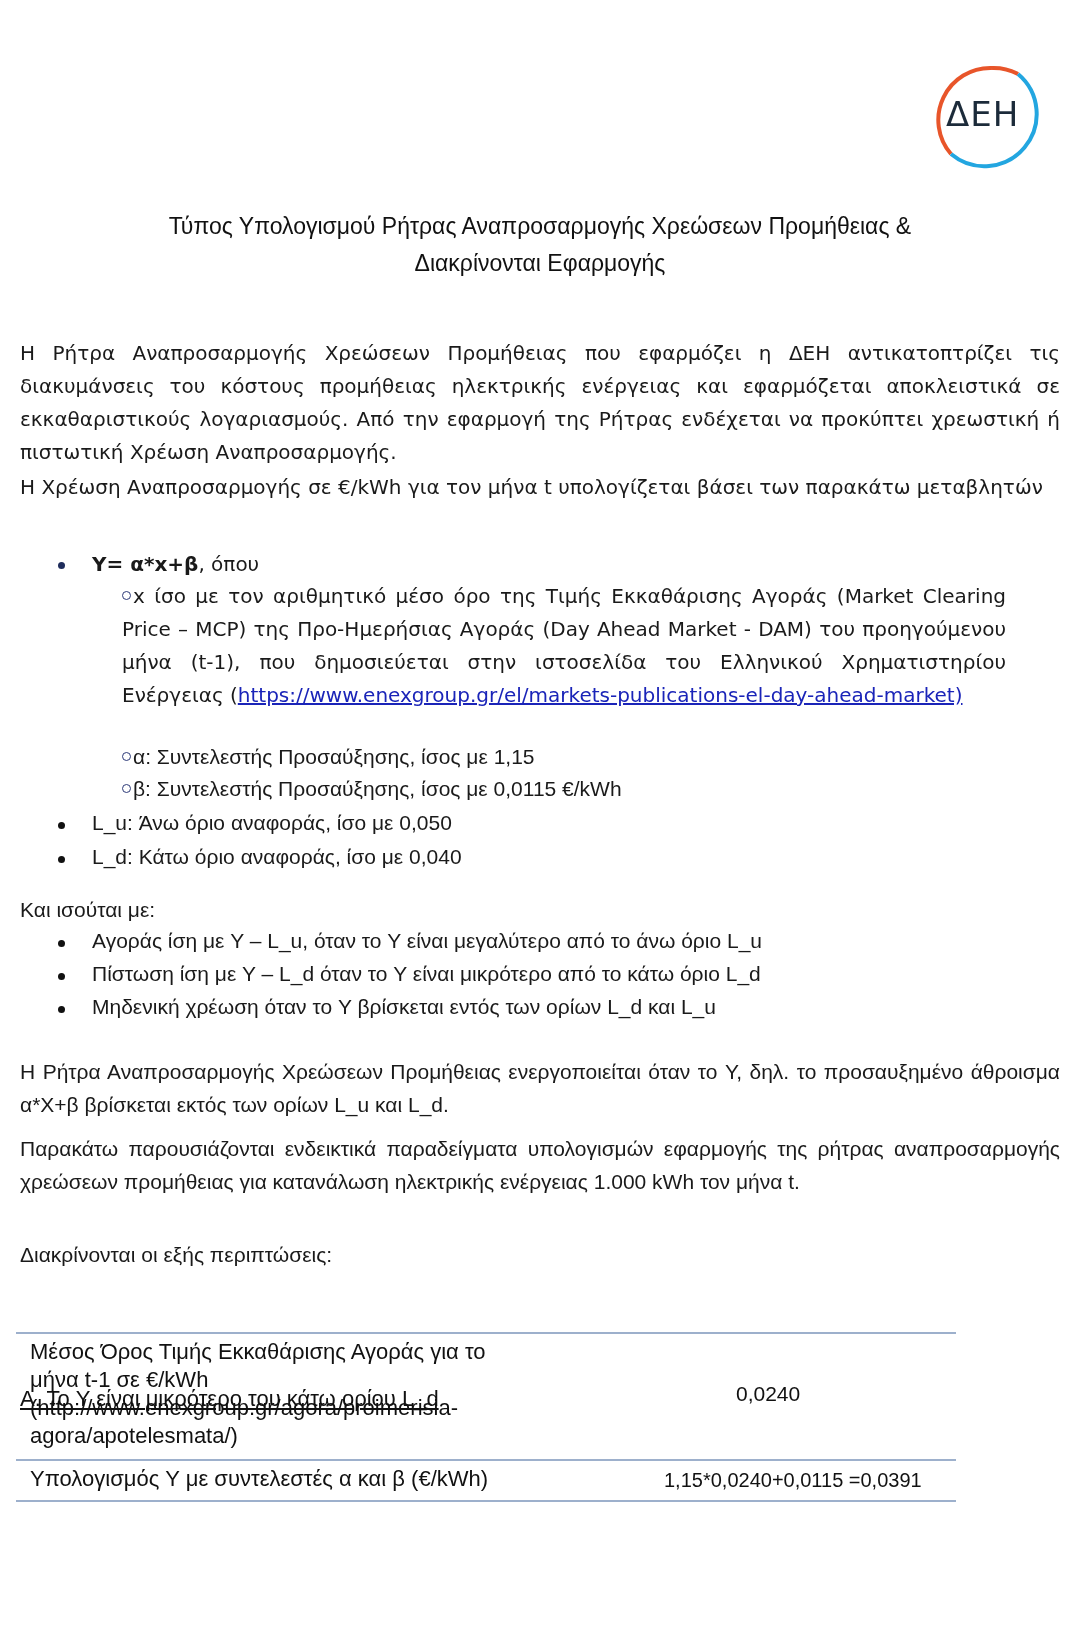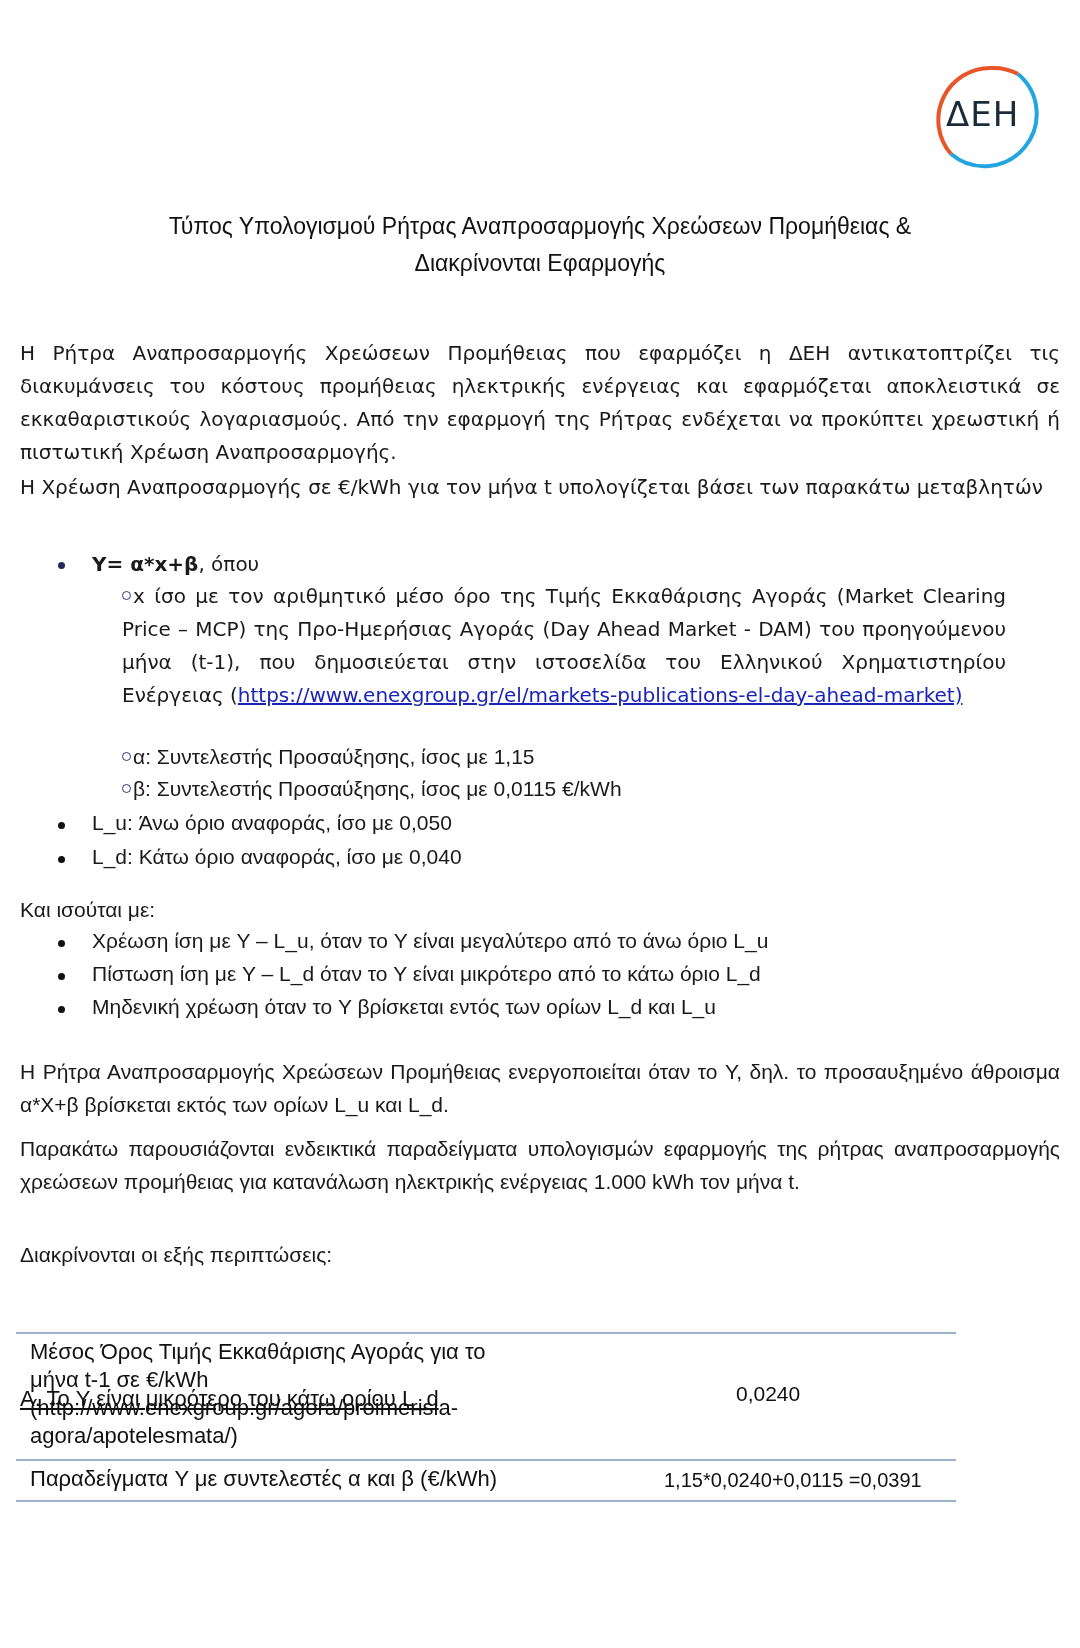--- a/index.html
+++ b/index.html
@@ -84,21 +84,21 @@
 
 <div class="dot" style="left:58px;top:822px;background:#111;"></div>
 <div class="bullet-row cond" style="left:92px;top:806px;">L_u: Άνω όριο αναφοράς, ίσο με 0,050</div>
 
 <div class="dot" style="left:58px;top:856px;background:#111;"></div>
 <div class="bullet-row cond" style="left:92px;top:840px;">L_d: Κάτω όριο αναφοράς,  ίσο με 0,040</div>
 
 <div class="bullet-row cond" style="left:20px;top:893px;">Και  ισούται με:</div>
 
 <div class="dot" style="left:58px;top:940px;background:#111;"></div>
-<div class="bullet-row cond" style="left:92px;top:924px;">Χρέωση ίση με Y – L_u, όταν  το Y είναι μεγαλύτερο από το άνω όριο L_u</div>
+<div class="bullet-row cond" style="left:92px;top:924px;">Αγοράς ίση με Y – L_u, όταν  το Y είναι μεγαλύτερο από το άνω όριο L_u</div>
 
 <div class="dot" style="left:58px;top:973px;background:#111;"></div>
 <div class="bullet-row cond" style="left:92px;top:957px;">Πίστωση ίση με Y – L_d όταν  το Y είναι μικρότερο  από το κάτω όριο L_d</div>
 
 <div class="dot" style="left:58px;top:1006px;background:#111;"></div>
 <div class="bullet-row cond" style="left:92px;top:990px;">Μηδενική  χρέωση όταν το Y βρίσκεται εντός των ορίων L_d  και L_u</div>
 
 <div class="p narrow just-last" style="top:1055px;">Η Ρήτρα Αναπροσαρμογής Χρεώσεων Προμήθειας ενεργοποιείται όταν το Y, δηλ. το προσαυξημένο άθροισμα α*X+β βρίσκεται εκτός των ορίων L_u και L_d.</div>
 
 <div class="p narrow just-last" style="top:1132px;">Παρακάτω παρουσιάζονται ενδεικτικά παραδείγματα υπολογισμών εφαρμογής της ρήτρας αναπροσαρμογής χρεώσεων προμήθειας για κατανάλωση ηλεκτρικής ενέργειας 1.000 kWh τον μήνα t.</div>
@@ -112,16 +112,16 @@
 <div class="cell" style="left:30px;top:1338px;width:560px;font-size:22px;line-height:28px;">
   <div>Μέσος Όρος Τιμής Εκκαθάρισης Αγοράς για το</div>
   <div>μήνα t-1 σε €/kWh</div>
   <div>(http://www.enexgroup.gr/agora/proimerisia-</div>
   <div>agora/apotelesmata/)</div>
 </div>
 <div class="cell" style="left:736px;top:1380px;font-size:21px;line-height:28px;">0,0240</div>
 
 <div class="tbl-line" style="top:1459px;"></div>
 
-<div class="cell" style="left:30px;top:1464px;font-size:22px;line-height:30px;">Παραδείγματα Y με συντελεστές α και β (€/kWh)</div>
+<div class="cell" style="left:30px;top:1464px;font-size:22px;line-height:30px;">Υπολογισμός Y με συντελεστές α και β (€/kWh)</div>
 <div class="cell" style="left:664px;top:1465px;font-size:20px;line-height:30px;">1,15*0,0240+0,0115 =0,0391</div>
 
 <div class="tbl-line" style="top:1500px;"></div>
 
 </body></html>

